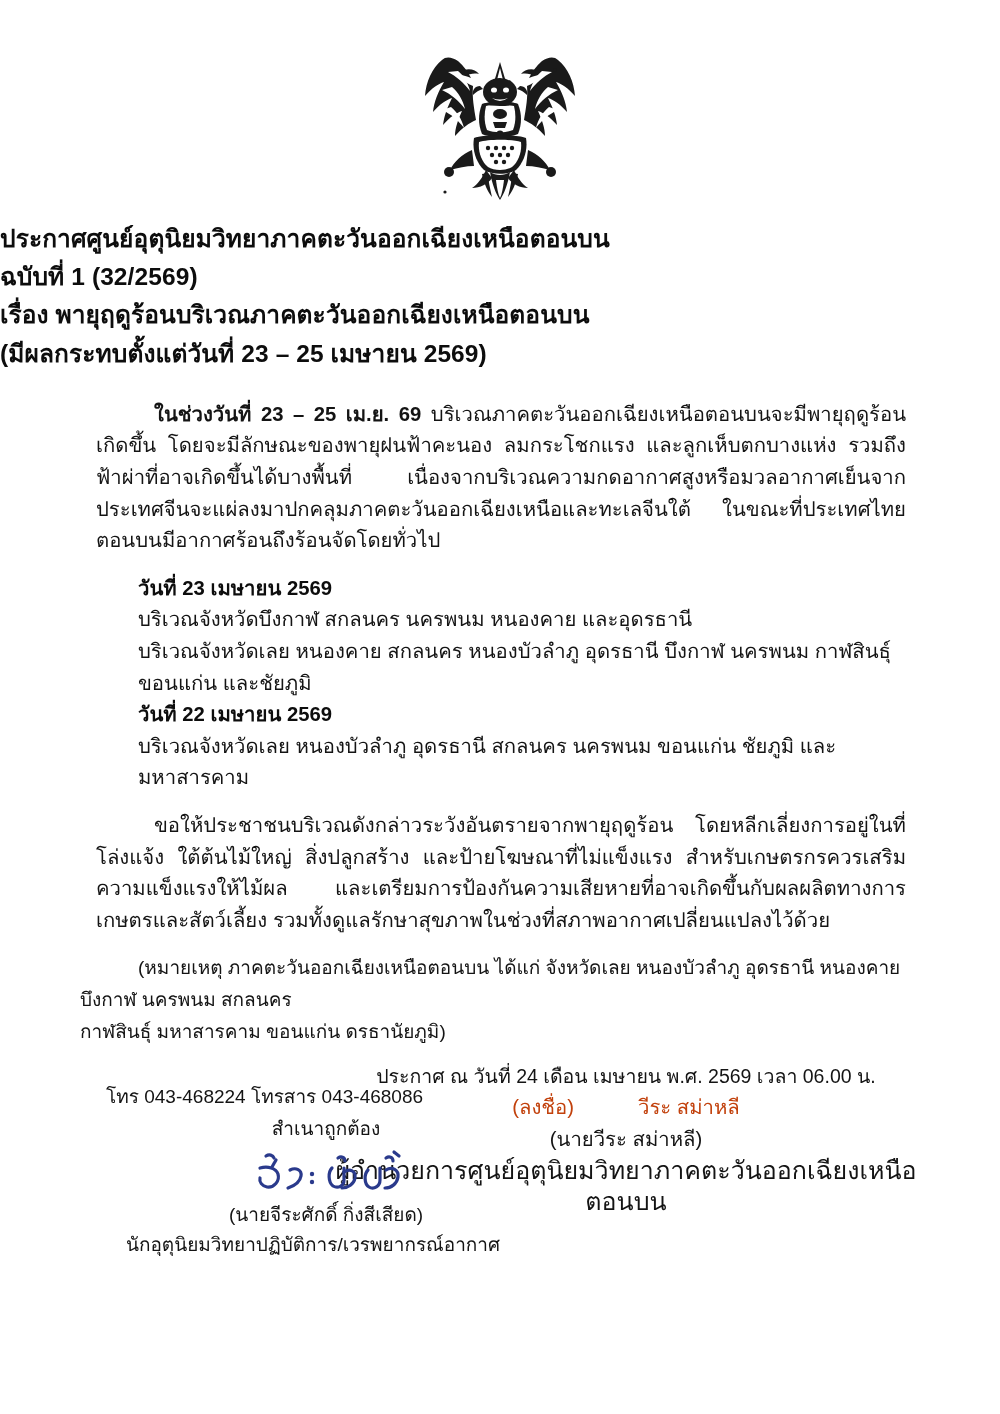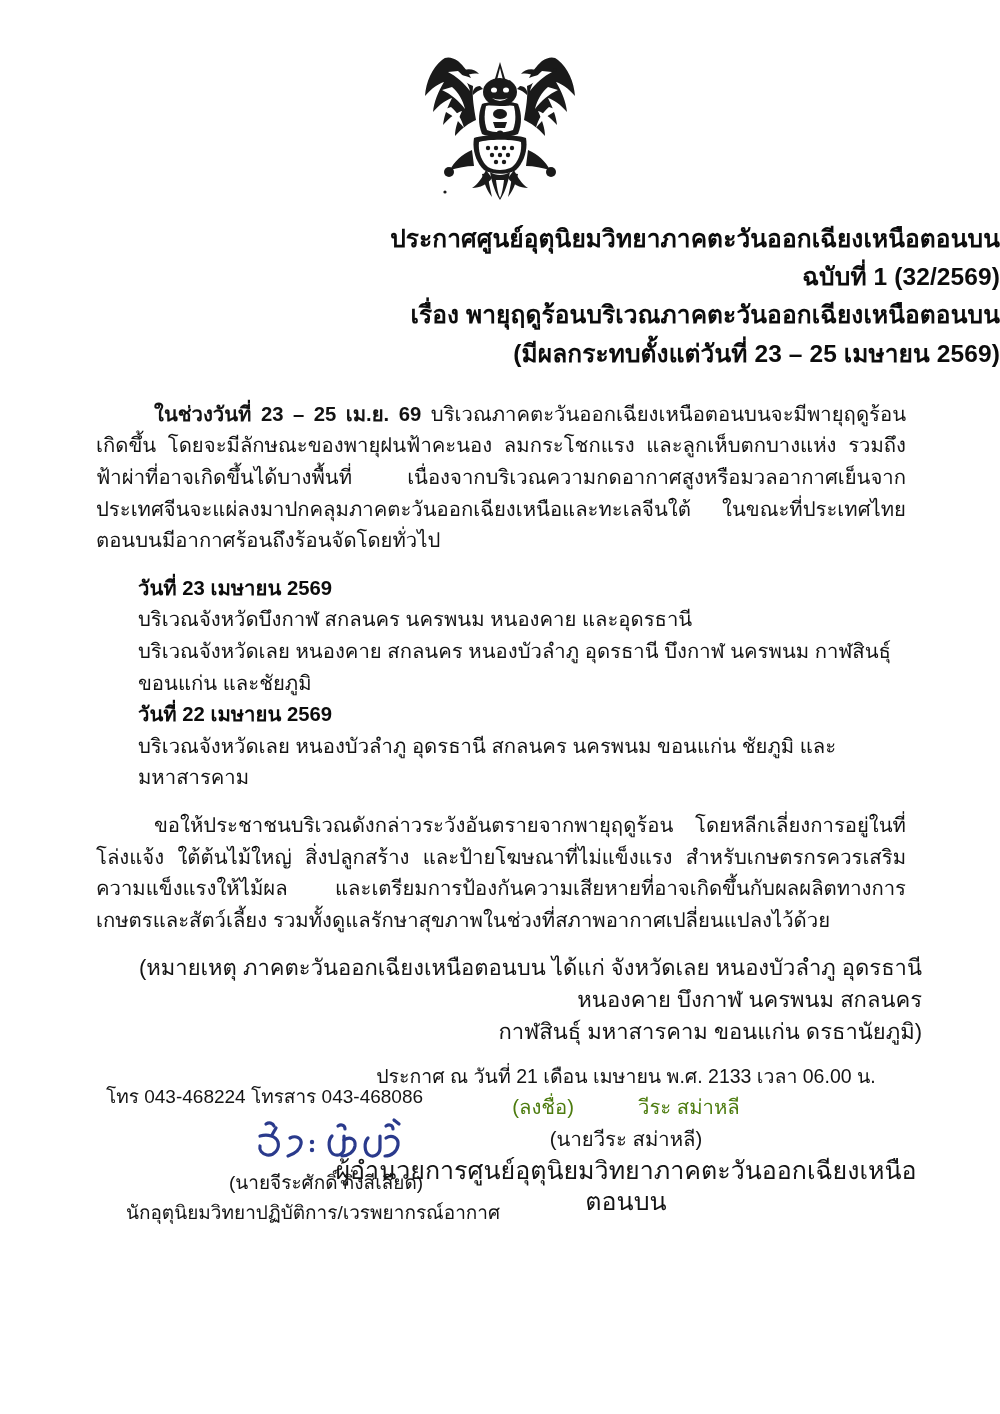--- a/index.html
+++ b/index.html
@@ -30,23 +30,22 @@
     padding-top: 42px;
   }
   .emblem {
     width: 176px;
     height: 162px;
     display: block;
   }
 
   
   .heading {
-    text-align: right;
+    text-align: left;
     margin-top: 16px;
-    padding-left: 6px;
   }
   .heading .h-line {
     font-size: 24.5px;
     font-weight: bold;
     line-height: 1.56;
     letter-spacing: 0.1px;
     color: #0d0d0d;
   }
 
   
@@ -82,44 +81,44 @@
     margin: 0;
     font-size: 20.3px;
     line-height: 31.6px;
     font-weight: bold;
     color: #0d0d0d;
     padding-left: 58px;
   }
 
   .note {
     margin: 0;
-    font-size: 22px;
+    font-size: 19px;
     line-height: 31.6px;
     color: #141414;
     text-indent: 58px;
-    text-align: right;
+    text-align: left;
   }
   .note .cont { display: block; text-indent: 0; }
 
   
   .sig-block {
     margin-top: 14px;
     text-align: center;
     padding-left: 250px;
   }
   .sig-date {
     font-size: 19.5px;
     line-height: 30px;
     color: #141414;
     text-align: center;
   }
   .sig-row {
     font-size: 20.3px;
     line-height: 33px;
-    color: #4d7c0f;
+    color: #c2410c;
     text-align: center;
   }
   .sig-row .lbl { display: inline-block; }
   .sig-row .nm { display: inline-block; margin-left: 64px; }
   .sig-name-paren {
     font-size: 20.3px;
     line-height: 31px;
     color: #141414;
     text-align: center;
   }
@@ -266,29 +265,30 @@
     <p class="line-plain">บริเวณจังหวัดเลย หนองคาย สกลนคร หนองบัวลำภู อุดรธานี บึงกาฬ นครพนม กาฬสินธุ์ ขอนแก่น และชัยภูมิ</p>
 
     <p class="line-bold">วันที่ 22 เมษายน 2569</p>
     <p class="line-plain">บริเวณจังหวัดเลย หนองบัวลำภู อุดรธานี สกลนคร นครพนม ขอนแก่น ชัยภูมิ และมหาสารคาม</p>
 
     <p class="para">ขอให้ประชาชนบริเวณดังกล่าวระวังอันตรายจากพายุฤดูร้อน โดยหลีกเลี่ยงการอยู่ในที่โล่งแจ้ง ใต้ต้นไม้ใหญ่ สิ่งปลูกสร้าง และป้ายโฆษณาที่ไม่แข็งแรง สำหรับเกษตรกรควรเสริมความแข็งแรงให้ไม้ผล และเตรียมการป้องกันความเสียหายที่อาจเกิดขึ้นกับผลผลิตทางการเกษตรและสัตว์เลี้ยง รวมทั้งดูแลรักษาสุขภาพในช่วงที่สภาพอากาศเปลี่ยนแปลงไว้ด้วย</p>
 
     <p class="note"><span>(หมายเหตุ ภาคตะวันออกเฉียงเหนือตอนบน ได้แก่ จังหวัดเลย หนองบัวลำภู อุดรธานี หนองคาย บึงกาฬ นครพนม สกลนคร</span><span class="cont">กาฬสินธุ์ มหาสารคาม ขอนแก่น ดรธานัยภูมิ)</span></p>
 
     <div class="sig-block">
-      <div class="sig-date">ประกาศ ณ วันที่ 21 เดือน เมษายน พ.ศ. 2133 เวลา 06.00 น.</div>
+      <div class="sig-date">ประกาศ ณ วันที่ 24 เดือน เมษายน พ.ศ. 2569 เวลา 06.00 น.</div>
       <div class="sig-row"><span class="lbl">(ลงชื่อ)</span><span class="nm">วีระ สม่าหลี</span></div>
       <div class="sig-name-paren">(นายวีระ สม่าหลี)</div>
       <div class="sig-title">ผู้อำนวยการศูนย์อุตุนิยมวิทยาภาคตะวันออกเฉียงเหนือตอนบน</div>
     </div>
   </div>
 
   <div class="footer">
     <div class="tel-line">โทร 043-468224  โทรสาร 043-468086</div>
+    <div class="certify">สำเนาถูกต้อง</div>
 
     <div class="handsig">
       <svg width="200" height="54" viewBox="0 0 200 54" aria-hidden="true">
         <g fill="none" stroke="#2a3a8c" stroke-width="3.2" stroke-linecap="round" stroke-linejoin="round">
 
           <path d="M34 22 C42 20 50 22 52 28 C54 35 48 42 41 41 C36 40 33 36 34 32"></path>
           <path d="M50 14 L46 21"></path>
 
           <path d="M40 10 C43 8 47 9 48 12"></path>
 

